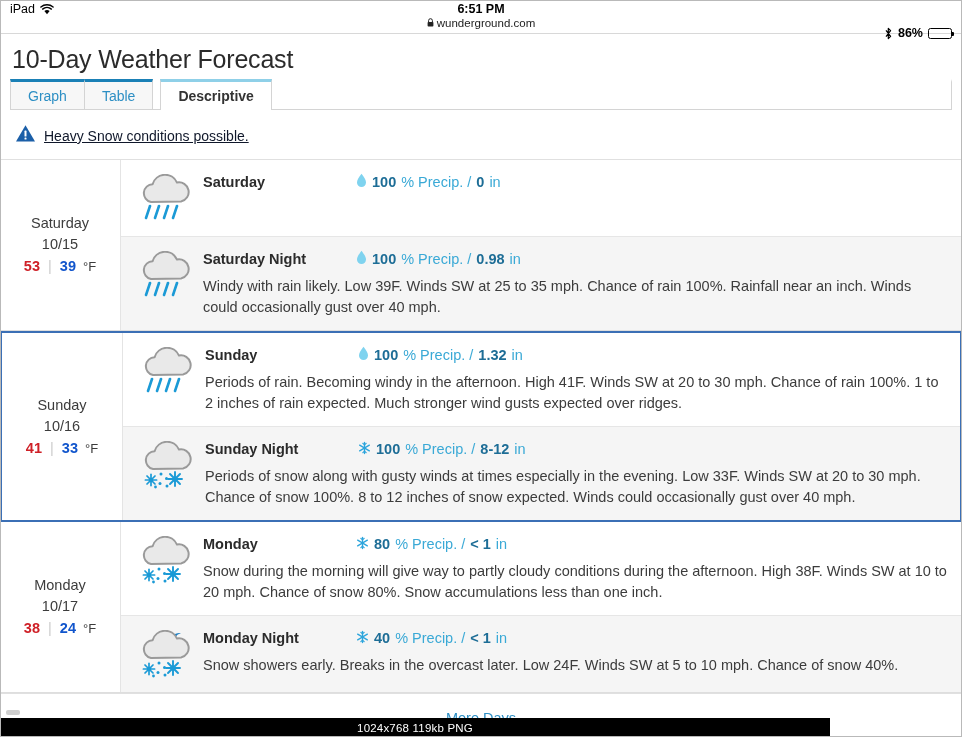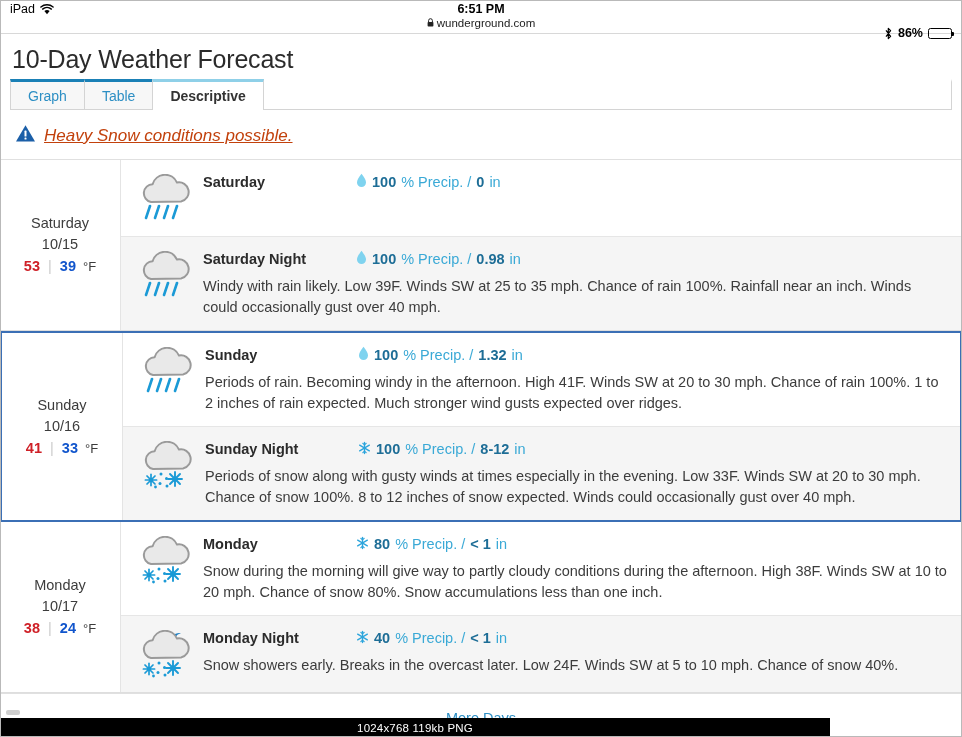--- a/index.html
+++ b/index.html
@@ -72,38 +72,38 @@
     padding: 0 17px; font-size:14px;
     border:1px solid #d4d4d4; border-bottom:none;
     background:#f7f7f7; color:#2d8fc4; cursor:pointer;
     margin-right:-1px;
   }
   .tab .tt { line-height: 1; }
   .tab.inactive { border-top: 3px solid #1a80b6; }
   .tab.active {
     background:#ffffff; color:#333; font-weight:bold;
     border-top: 3px solid #8fd0e8;
-    position:relative; z-index:2;
+    position:relative; z-index:2;margin-left:8px;
   }
   .tab.active::after {
     content:""; position:absolute; left:0; right:0; bottom:-1px; height:1px; background:#fff;
   }
   .tab-filler {
     flex:1; height:30px; border:1px solid #d4d4d4; border-bottom:none;
     border-top: 3px solid #ffffff; background:#fff;
     border-left:none;
   }
 
   
   .alert {
     display:flex; align-items:center; gap:8px;
     padding: 14px 0 12px 15px;
   }
   .alert-text {
-    color:#c2410c; font-size:17px; text-decoration:underline; cursor:pointer;font-style:italic;
+    color:#0f172a; font-size:14px; text-decoration:underline; cursor:pointer;
   }
 
   
   .forecast { border-top:1px solid #e0e0e0; }
   .day-group { display:flex; position:relative; border-bottom:1px solid #dedede; }
   .day-group.today {
     border:2px solid #3b6fb5; border-left-width:2px;
   }
   .daycol {
     width: 121px; flex:0 0 121px;

